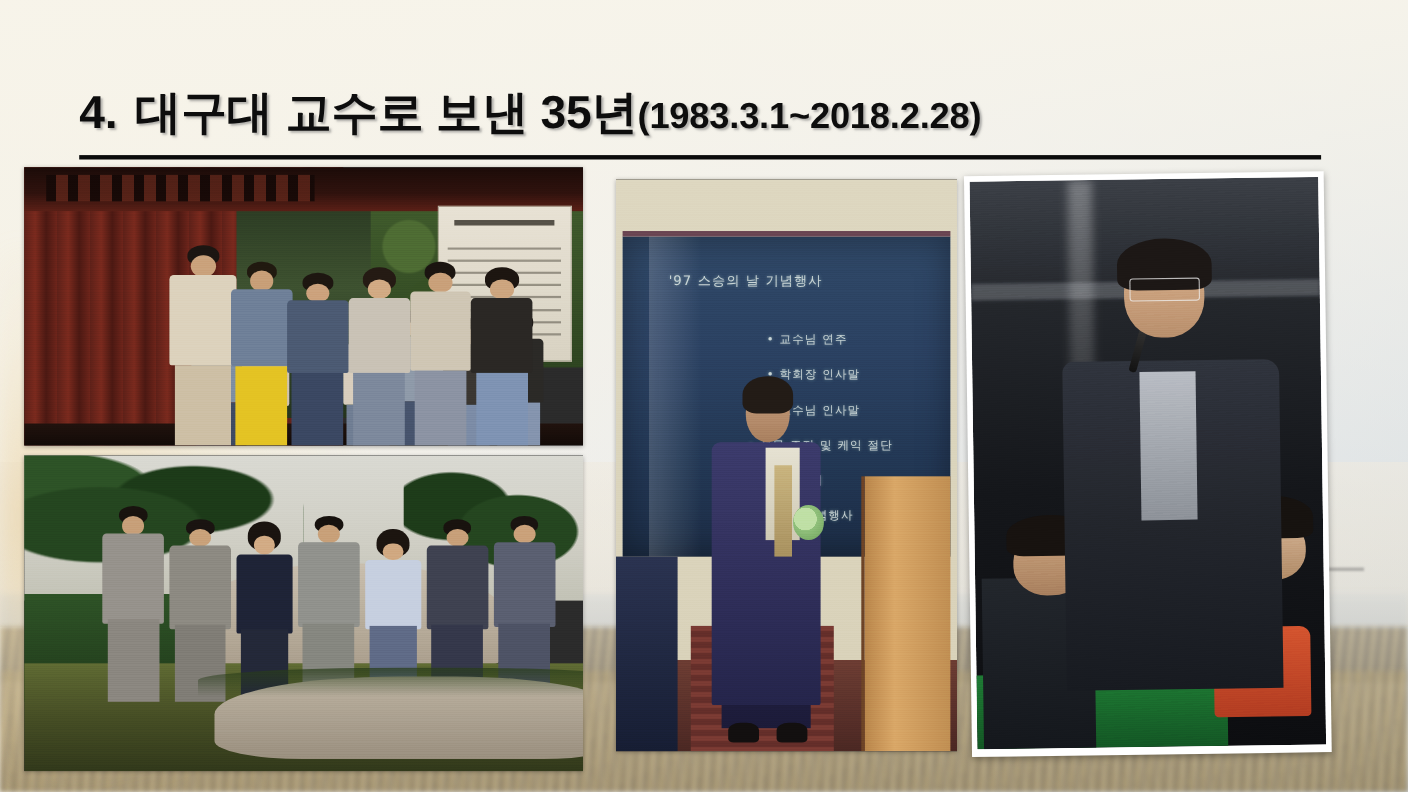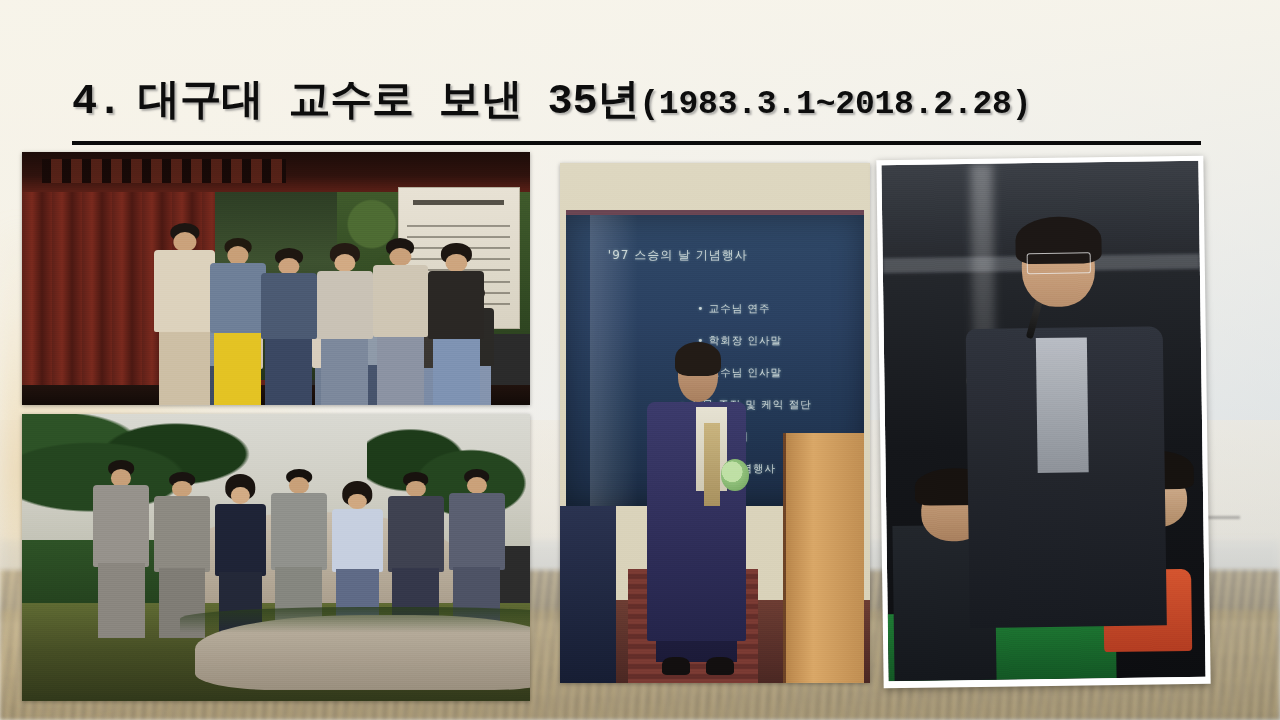--- a/index.html
+++ b/index.html
@@ -105,21 +105,20 @@
     left: 72px; top: 78px; width: 1130px;
   }
   .title {
     font-size: 42px;
     font-weight: 700;
     color: #0d0d0d;
     letter-spacing: -0.2px;
     white-space: nowrap;
     text-shadow: 2px 2px 2px rgba(120,120,120,.55);
     line-height: 1.15;
-    font-family: Liberation Mono, monospace;
   }
   .title .num { margin-right: 16px; }
   .title .kr { font-size: 42px; }
   .title .paren { font-size: 33px; font-weight: 700; }
   .title-rule {
     position: absolute;
     left: 72px; top: 141px;
     width: 1129px; height: 4px;
     background: #0b0b0b;
   }

